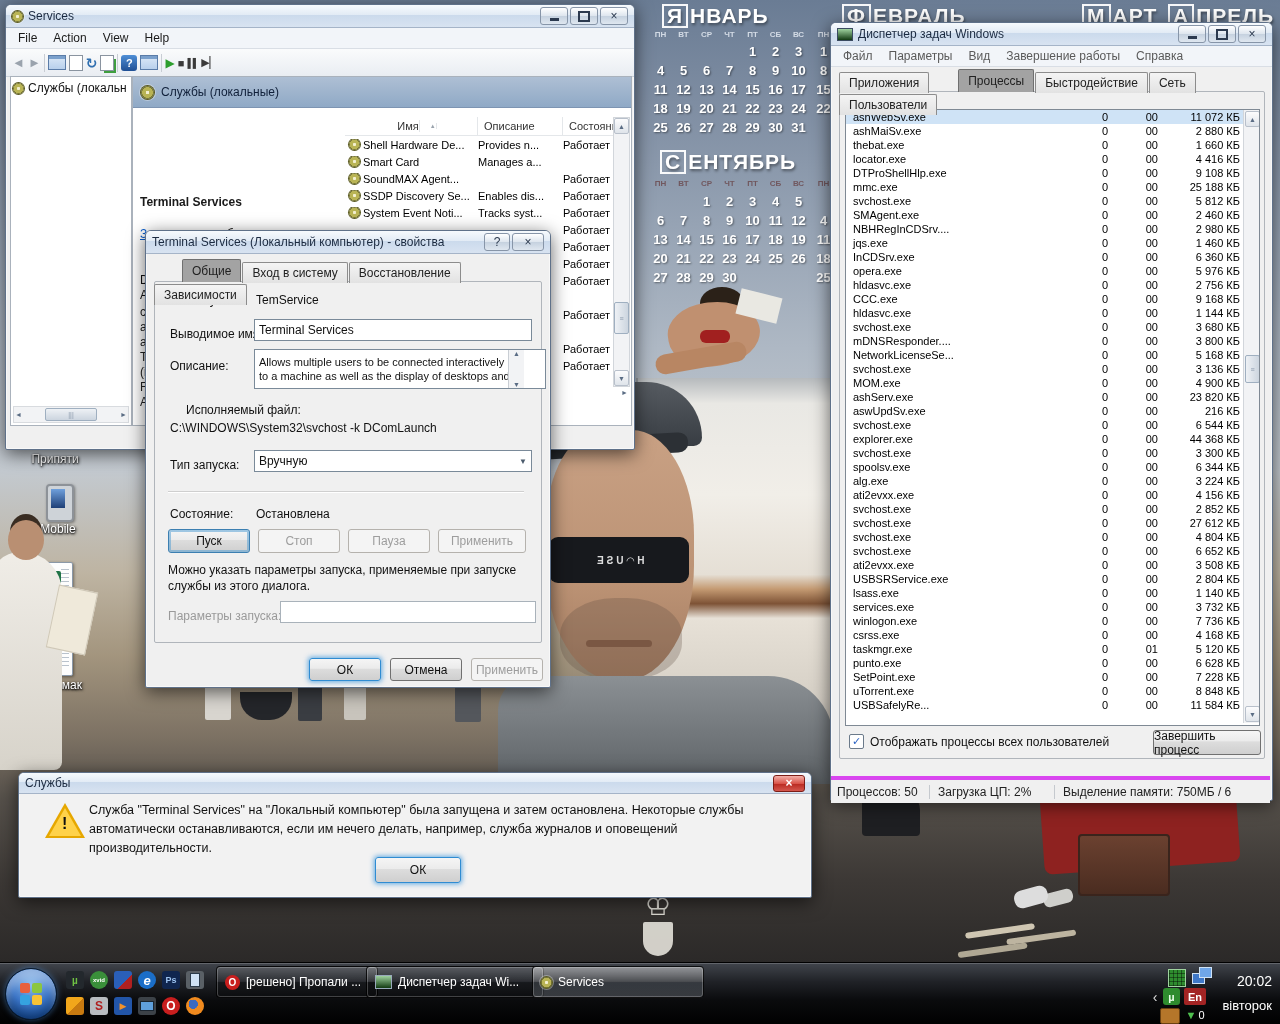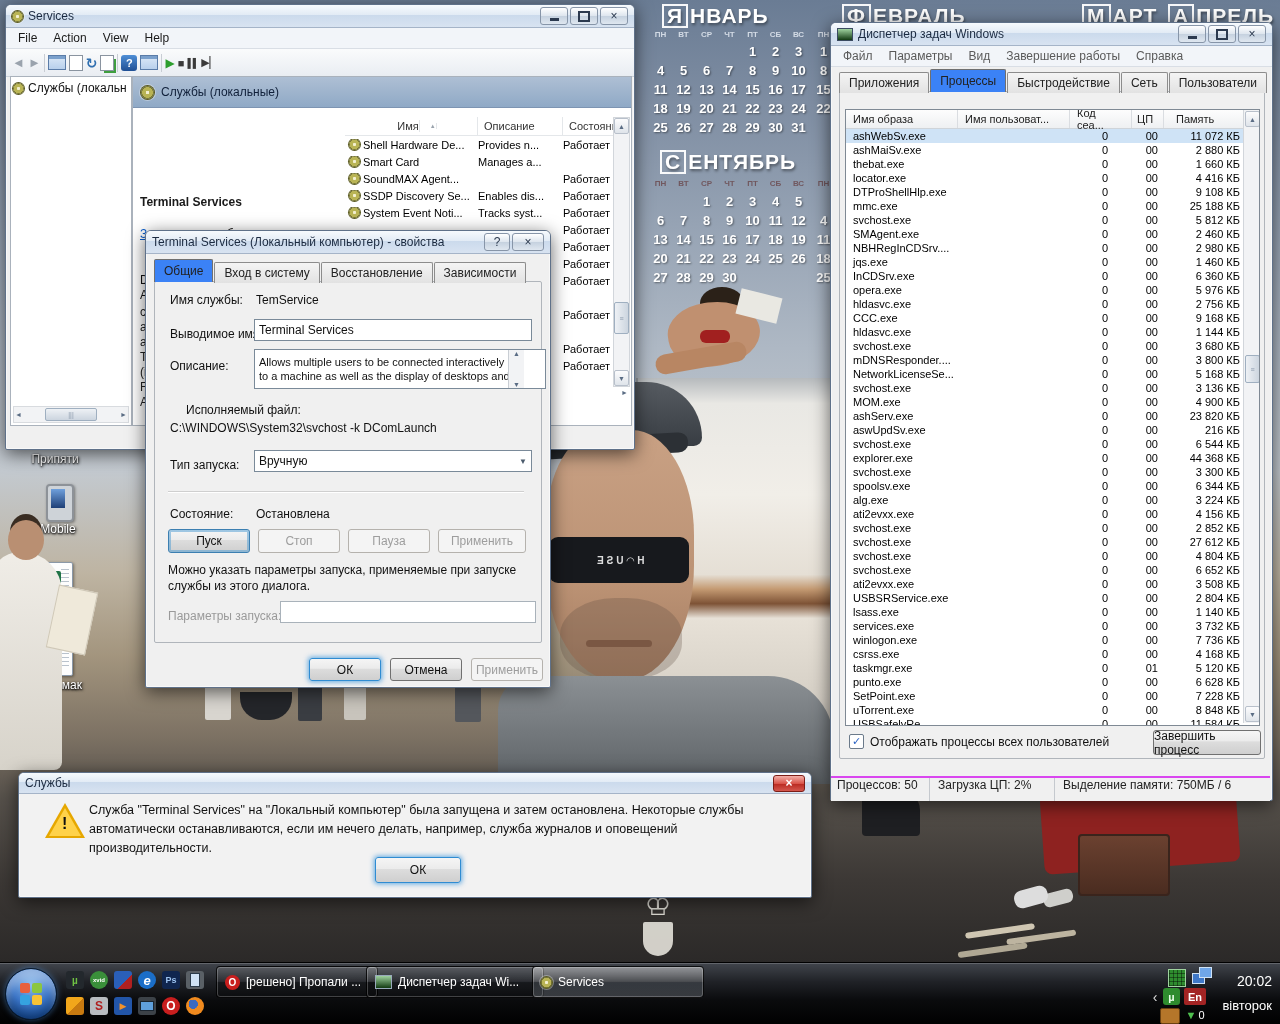--- a/index.html
+++ b/index.html
@@ -64,21 +64,21 @@
   .sb-thumb{position:absolute;left:0;width:13px;background:linear-gradient(90deg,#eef1f5,#ccd5df);
     border:1px solid #9fafc0;border-radius:2px;color:#8a99ab;font-size:7px;display:flex;align-items:center;justify-content:center;}
   
   .gear{width:13px;height:13px;border-radius:50%;flex:0 0 auto;
     background:radial-gradient(circle at 50% 50%,#f3efd0 0 18%,#b9b455 19% 58%,#77762e 59%);
     box-shadow:0 0 0 1px #5a5a22, 0 0 0 2px rgba(255,255,255,.35);}
   .gear.sm{width:11px;height:11px;}
   
   .tab{height:20px;padding:0 9px;border:1px solid #8c8c8c;border-bottom:none;border-radius:2px 2px 0 0;
     background:linear-gradient(#f4f4f4,#e2e2e2);display:inline-flex;align-items:center;font-size:12px;color:#222;margin-right:1px;}
-  .tab.active{background:#3b82f6;height:22px;position:relative;top:-2px;border-color:#707070;z-index:2;}
+  .tab.active{background:#a3a3a3;height:22px;position:relative;top:-2px;border-color:#707070;z-index:2;margin-left:28px;}
   .panel{position:absolute;border:1px solid #b0b5bb;background:#f0f0f0;border-radius:2px;}
   .field{position:absolute;background:#fff;border:1px solid #7a8a99;font-size:12px;color:#111;
     display:flex;align-items:center;padding:0 4px;}
   .lbl{position:absolute;color:#111;white-space:nowrap;}
   
   .tm-head{display:flex;height:18px;background:linear-gradient(#fdfdfd,#eef0f2);border-bottom:1px solid #cfd4d9;font-size:11px;color:#222;}
   .tm-head span{border-right:1px solid #dadde1;display:flex;align-items:center;padding-left:7px;box-sizing:border-box;}
   .tm-row{display:flex;height:14px;align-items:center;font-size:11px;color:#000;}
   .tm-row.sel{background:#cfe3f6;}
   .tm-row span{box-sizing:border-box;white-space:nowrap;overflow:hidden;}
@@ -568,27 +568,20 @@
       </span><span class="tab">
         <span>Быстродействие</span>
       </span><span class="tab">
         <span>Сеть</span>
       </span><span class="tab">
         <span>Пользователи</span>
       </span></div>
   <div class="panel" style="left:8px;top:68px;width:424px;height:666px;"></div>
 
   <div class="abs" style="left:14px;top:86px;width:413px;height:615px;background:#fff;border:1px solid #7f8994;overflow:hidden;">
-    <div class="tm-head">
-      <span class="c1">Имя образа</span>
-      <span class="c2" style="padding-left:7px;">Имя пользоват...</span>
-      <span class="c3" style="justify-content:flex-start;padding-left:7px;text-align:left;">Код сеа...</span>
-      <span class="c4" style="justify-content:flex-start;padding-left:5px;text-align:left;">ЦП</span>
-      <span class="c5" style="justify-content:flex-start;padding-left:12px;text-align:left;">Память</span>
-    </div>
     <div>
 
         <div class="tm-row sel active">
           <span class="c1">ashWebSv.exe</span>
           <span class="c2"></span>
           <span class="c3">0</span>
           <span class="c4">00</span>
           <span class="c5">11 072 КБ</span>
         </div>
 
@@ -934,21 +927,21 @@
       <span class="sb-btn" style="bottom:1px;left:1px;">▼</span>
     </div>
   </div>
 
   <div class="abs" style="left:18px;top:711px;display:flex;align-items:center;gap:6px;">
     <span style="width:13px;height:13px;background:#fff;border:1px solid #6b7a8a;border-radius:2px;display:flex;align-items:center;justify-content:center;color:#2b63c4;font-size:11px;font-weight:bold;">✓</span>
     <span style="font-size:12px;color:#111;">Отображать процессы всех пользователей</span>
   </div>
   <div class="btn ul" style="left:322px;top:707px;width:106px;height:23px;">Завершить процесс</div>
 
-  <div class="abs" style="left:0;top:753px;width:439px;height:23px;background:#f0f0f0;border-top:2px solid #d946ef;display:flex;font-size:12px;color:#222;">
+  <div class="abs" style="left:0;top:753px;width:439px;height:23px;background:#f0f0f0;border-top:4px solid #d946ef;display:flex;align-items:center;font-size:12px;color:#222;">
     <span style="padding:0 6px;width:86px;">Процессов: 50</span>
     <span style="border-left:1px solid #c5c9ce;padding:0 8px;width:108px;">Загрузка ЦП: 2%</span>
     <span style="border-left:1px solid #c5c9ce;padding:0 8px;flex:1;">Выделение памяти: 750МБ / 6</span>
   </div>
 </div>
 
 <div class="win" style="left:18px;top:772px;width:792px;height:124px;z-index:40;background:#f2f2f2;">
   <div class="titlebar" style="height:20px;">
     <span class="t-title">Службы</span>
     <span class="ctrls">

